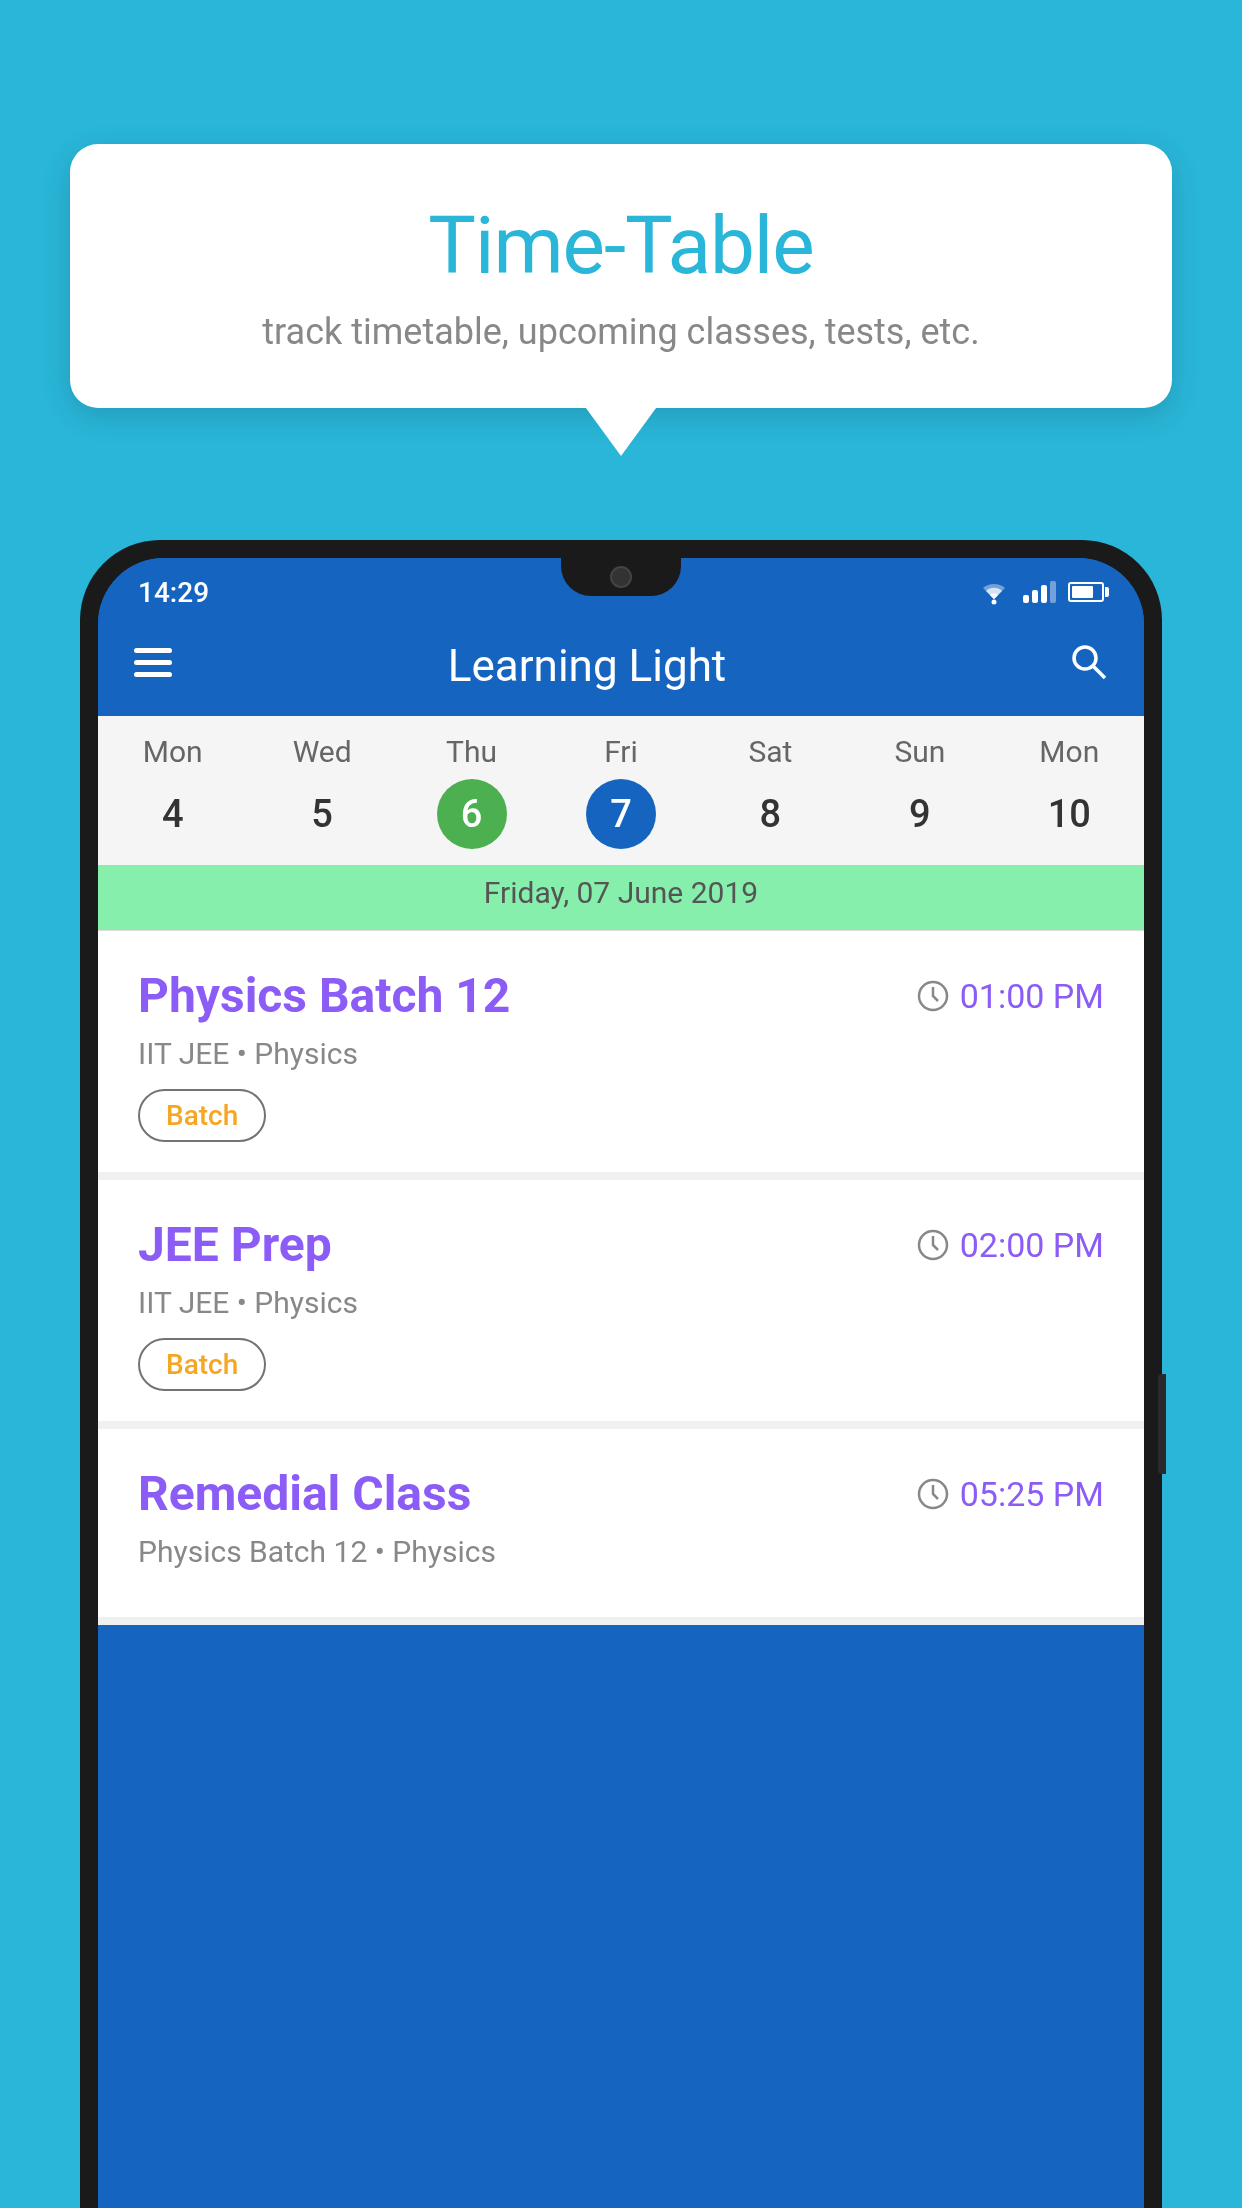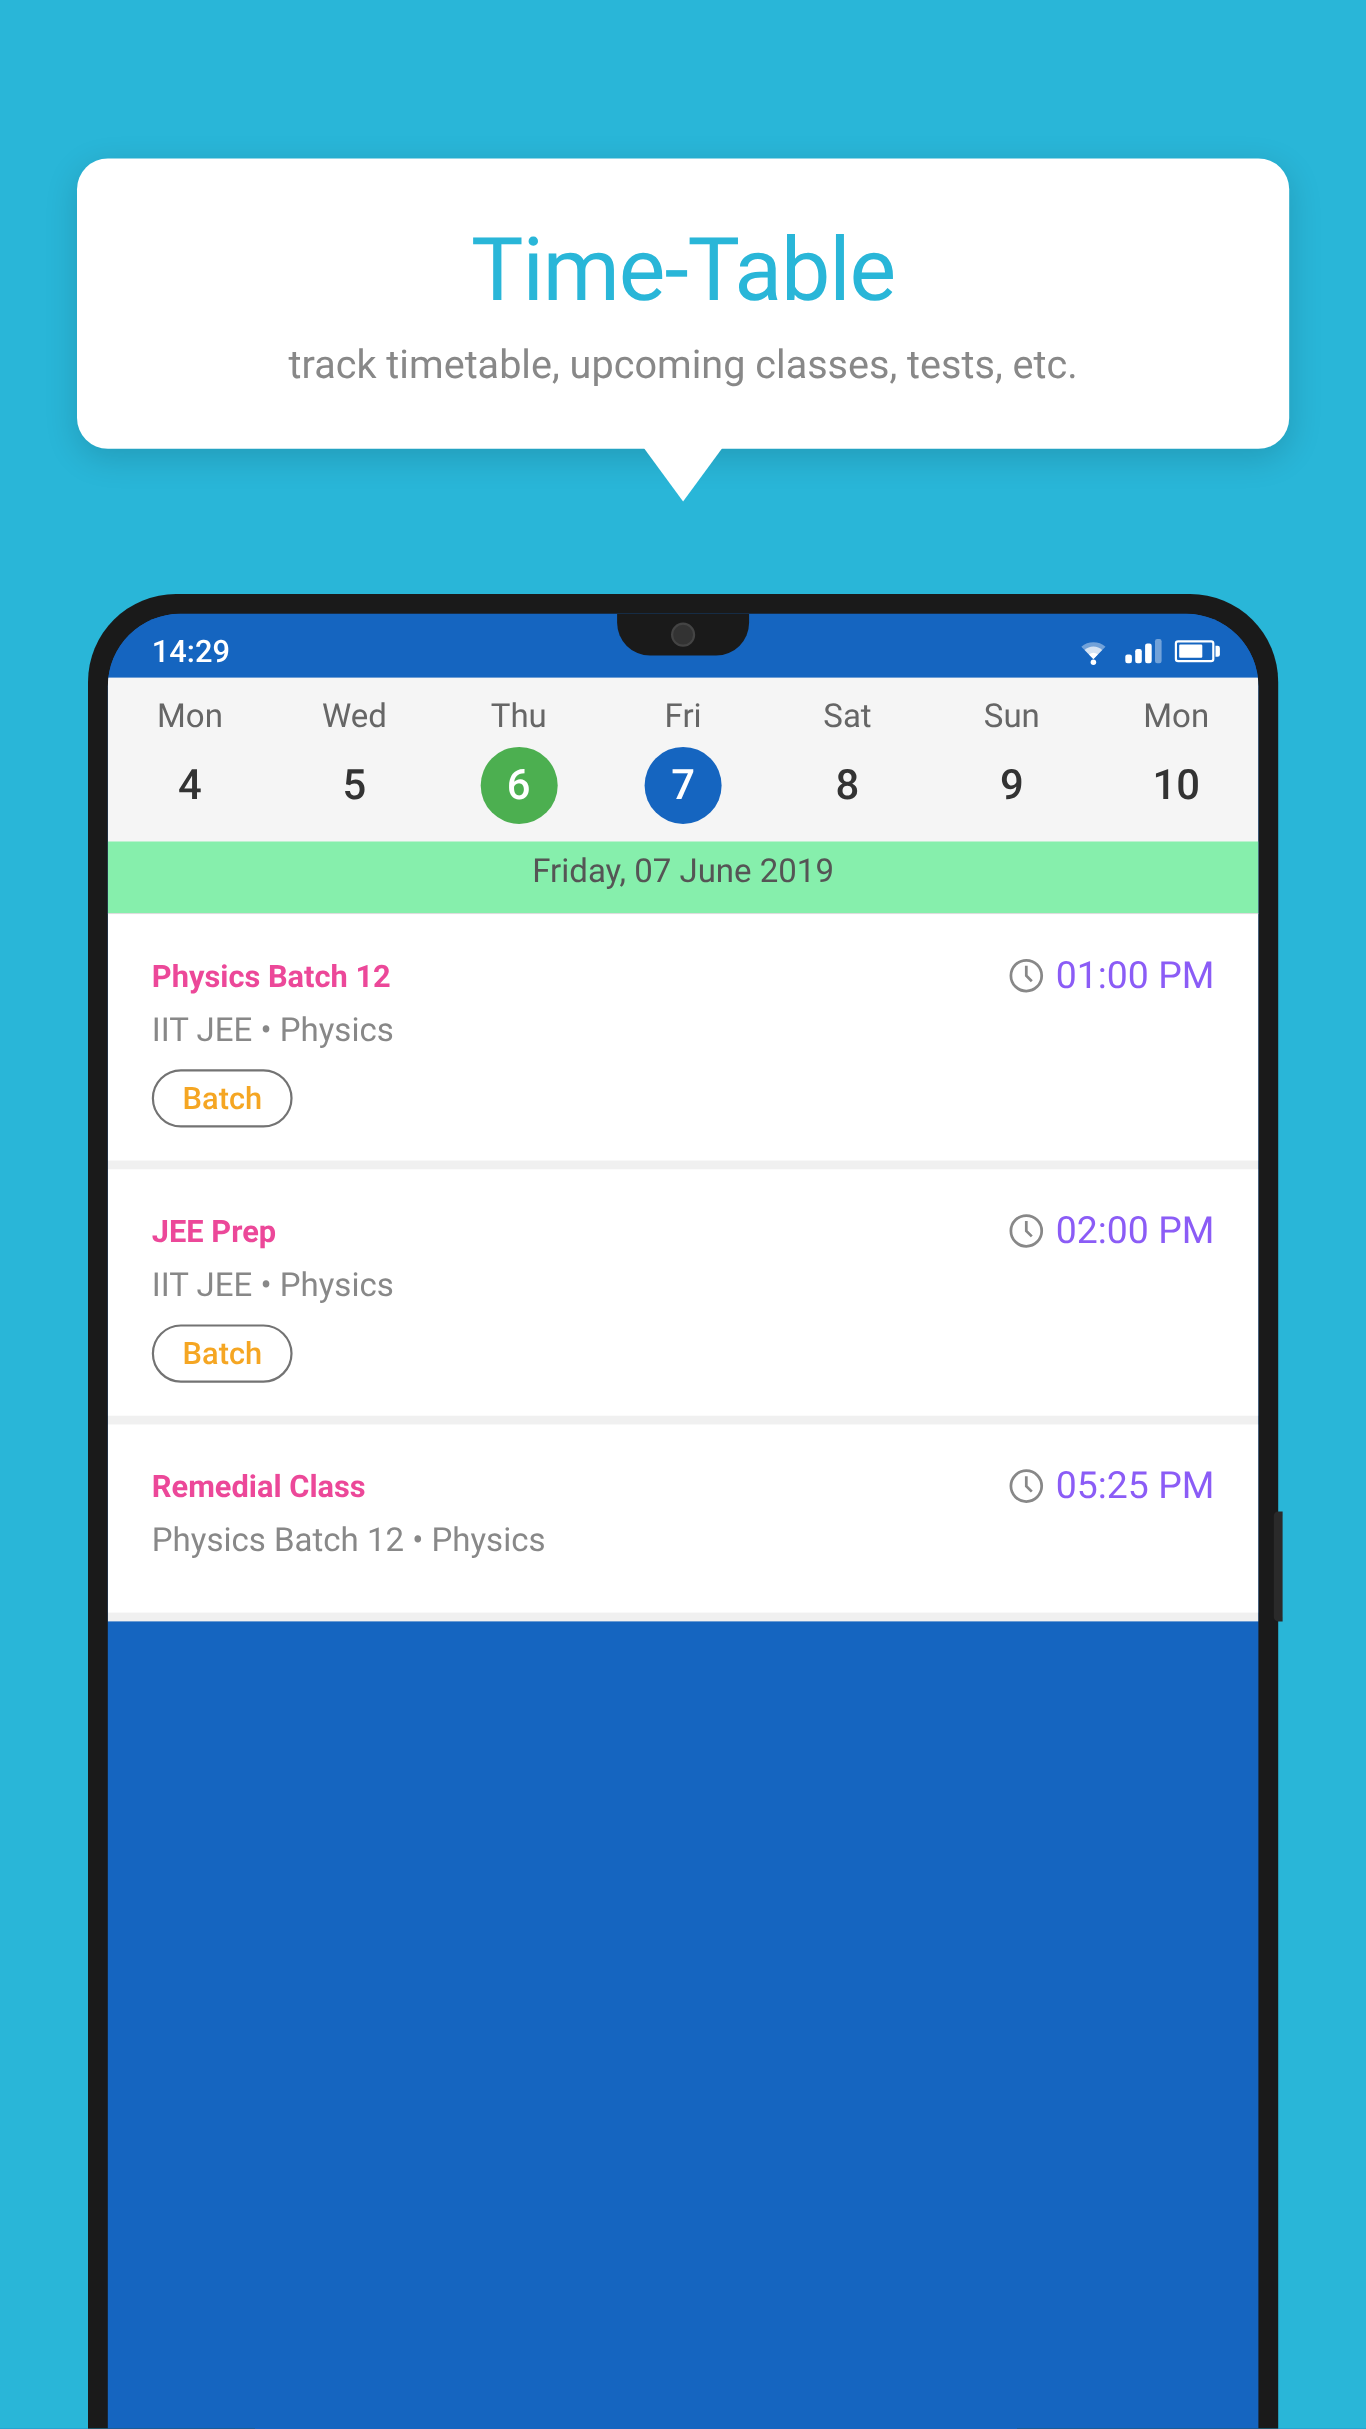--- a/index.html
+++ b/index.html
@@ -279,23 +279,23 @@
     }
 
     .card-header {
       display: flex;
       justify-content: space-between;
       align-items: center;
       margin-bottom: 12px;
     }
 
     .class-name {
-      font-size: 28px;
+      font-size: 48px;
       font-weight: 700;
-      color: #ec4899;
+      color: #8b5cf6;
     }
 
     .class-time {
       display: flex;
       align-items: center;
       gap: 10px;
       font-size: 34px;
       color: #8b5cf6;
     }
 
@@ -363,20 +363,36 @@
             <div class="signal-bar" style="height:18px"></div>
             <div class="signal-bar" style="height:22px; opacity:0.4"></div>
           </div>
 
           <div class="battery-icon">
             <div class="battery-fill"></div>
           </div>
         </div>
       </div>
 
+      <div class="app-bar">
+        <div class="hamburger-icon">
+          <svg width="38" height="30" viewBox="0 0 38 30" fill="white">
+            <rect y="0" width="38" height="5" rx="2.5"></rect>
+            <rect y="12" width="38" height="5" rx="2.5"></rect>
+            <rect y="24" width="38" height="5" rx="2.5"></rect>
+          </svg>
+        </div>
+        <span class="app-title">Learning Light</span>
+        <div class="search-icon">
+          <svg width="40" height="40" viewBox="0 0 40 40" fill="none" stroke="white" stroke-width="3.5">
+            <circle cx="17" cy="17" r="11"></circle>
+            <line x1="25" y1="25" x2="37" y2="37"></line>
+          </svg>
+        </div>
+      </div>
 
       <div class="calendar-strip">
         <div class="day-headers">
           <div class="day-label">Mon</div>
           <div class="day-label">Wed</div>
           <div class="day-label">Thu</div>
           <div class="day-label">Fri</div>
           <div class="day-label">Sat</div>
           <div class="day-label">Sun</div>
           <div class="day-label">Mon</div>

